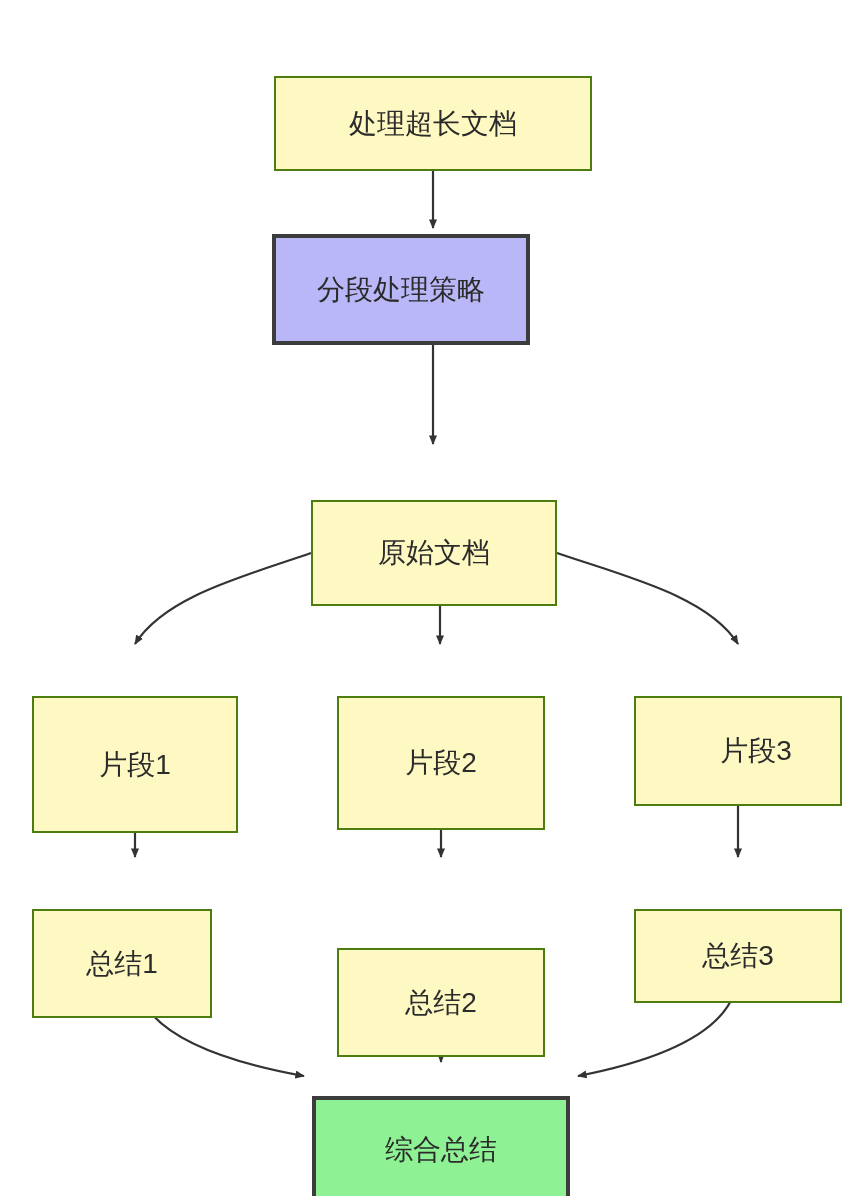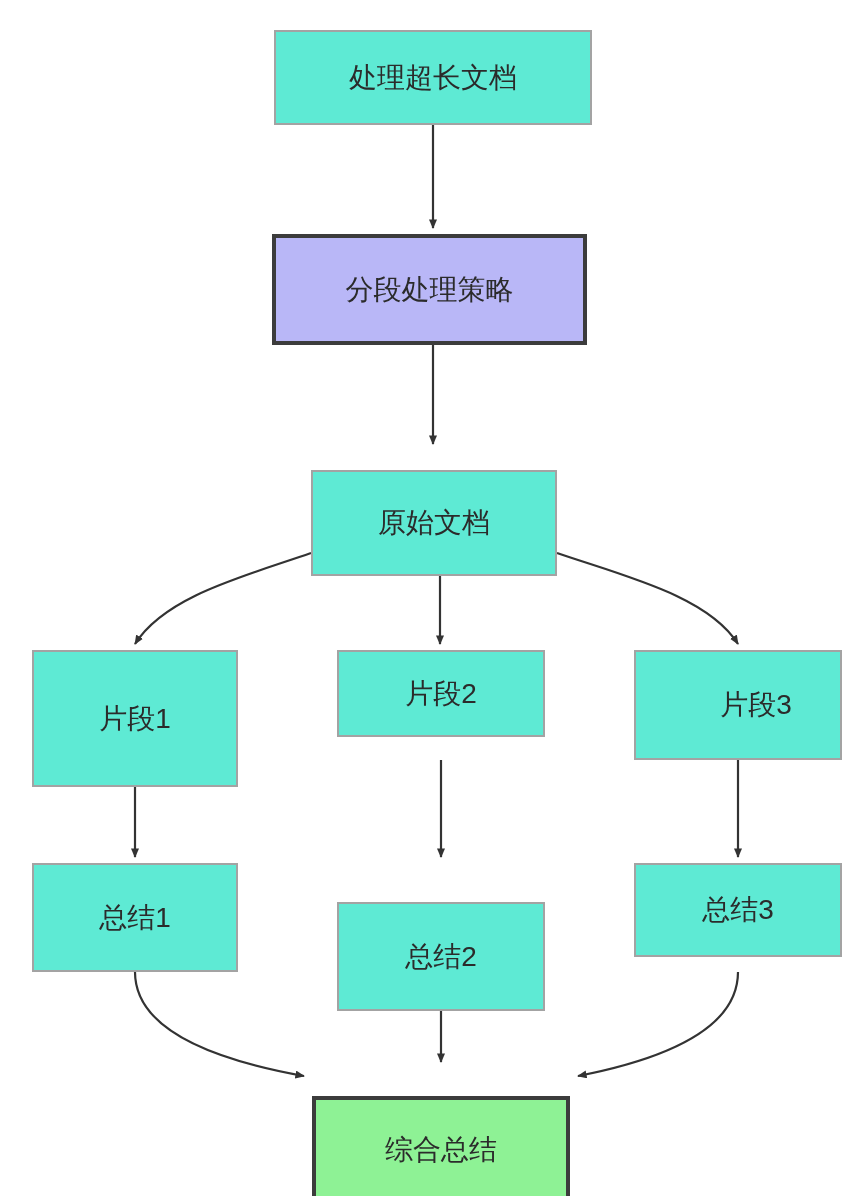--- a/index.html
+++ b/index.html
@@ -34,23 +34,24 @@
     text-align: center;
     color: #2b2b2b;
     line-height: 1.2;
     white-space: nowrap;
   }
   .node-label {
     display: block;
   }
   
   .node.plain {
-    background: #5eead4;
-    border: 2px solid #a3a3a3;
+    background: #fef9c3;
+    border: 2px solid #4d7c0f;
     font-size: 28px;
+    margin-top: 46px;
   }
   
   .node.strong {
     background: #b9b7f7;
     border: 4px solid #3c3c3c;
     font-size: 28px;
   }
   
   .node.success {
     background: #8ef295;
@@ -81,36 +82,36 @@
         <path d="M 135 972 C 135 1030, 215 1060, 304 1076" marker-end="url(#arrowhead)" stroke="#333333"></path>
         <path d="M 441 972 L 441 1062" marker-end="url(#arrowhead)" stroke="#333333"></path>
         <path d="M 738 972 C 738 1030, 660 1060, 578 1076" marker-end="url(#arrowhead)" stroke="#333333"></path>
       </g>
   </svg>
 
   <div id="node-layer">
       <div class="node plain" style="left: 274px; top: 30px; width: 318px; height: 95px;">
         <span class="node-label">处理超长文档</span>
       </div>
-      <div class="node strong" style="left: 272px; top: 234px; width: 315px; height: 111px;">
+      <div class="node strong" style="left: 272px; top: 234px; width: 258px; height: 111px;">
         <span class="node-label">分段处理策略</span>
       </div>
-      <div class="node plain" style="left: 311px; top: 470px; width: 246px; height: 106px;">
+      <div class="node plain" style="left: 311px; top: 454px; width: 246px; height: 106px;">
         <span class="node-label">原始文档</span>
       </div>
       <div class="node plain" style="left: 32px; top: 650px; width: 206px; height: 137px;">
         <span class="node-label">片段1</span>
       </div>
-      <div class="node plain" style="left: 337px; top: 650px; width: 208px; height: 87px;">
+      <div class="node plain" style="left: 337px; top: 650px; width: 208px; height: 134px;">
         <span class="node-label">片段2</span>
       </div>
       <div class="node plain" style="left: 634px; top: 650px; width: 208px; height: 110px; padding-left: 36px;">
         <span class="node-label">片段3</span>
       </div>
-      <div class="node plain" style="left: 32px; top: 863px; width: 206px; height: 109px;">
+      <div class="node plain" style="left: 32px; top: 863px; width: 180px; height: 109px;">
         <span class="node-label">总结1</span>
       </div>
       <div class="node plain" style="left: 337px; top: 902px; width: 208px; height: 109px; text-align: center;">
         <span class="node-label">总结2</span>
       </div>
       <div class="node plain" style="left: 634px; top: 863px; width: 208px; height: 94px;">
         <span class="node-label">总结3</span>
       </div>
       <div class="node success" style="left: 312px; top: 1096px; width: 258px; height: 112px; font-family: Liberation Mono, monospace;">
         <span class="node-label">综合总结</span>

